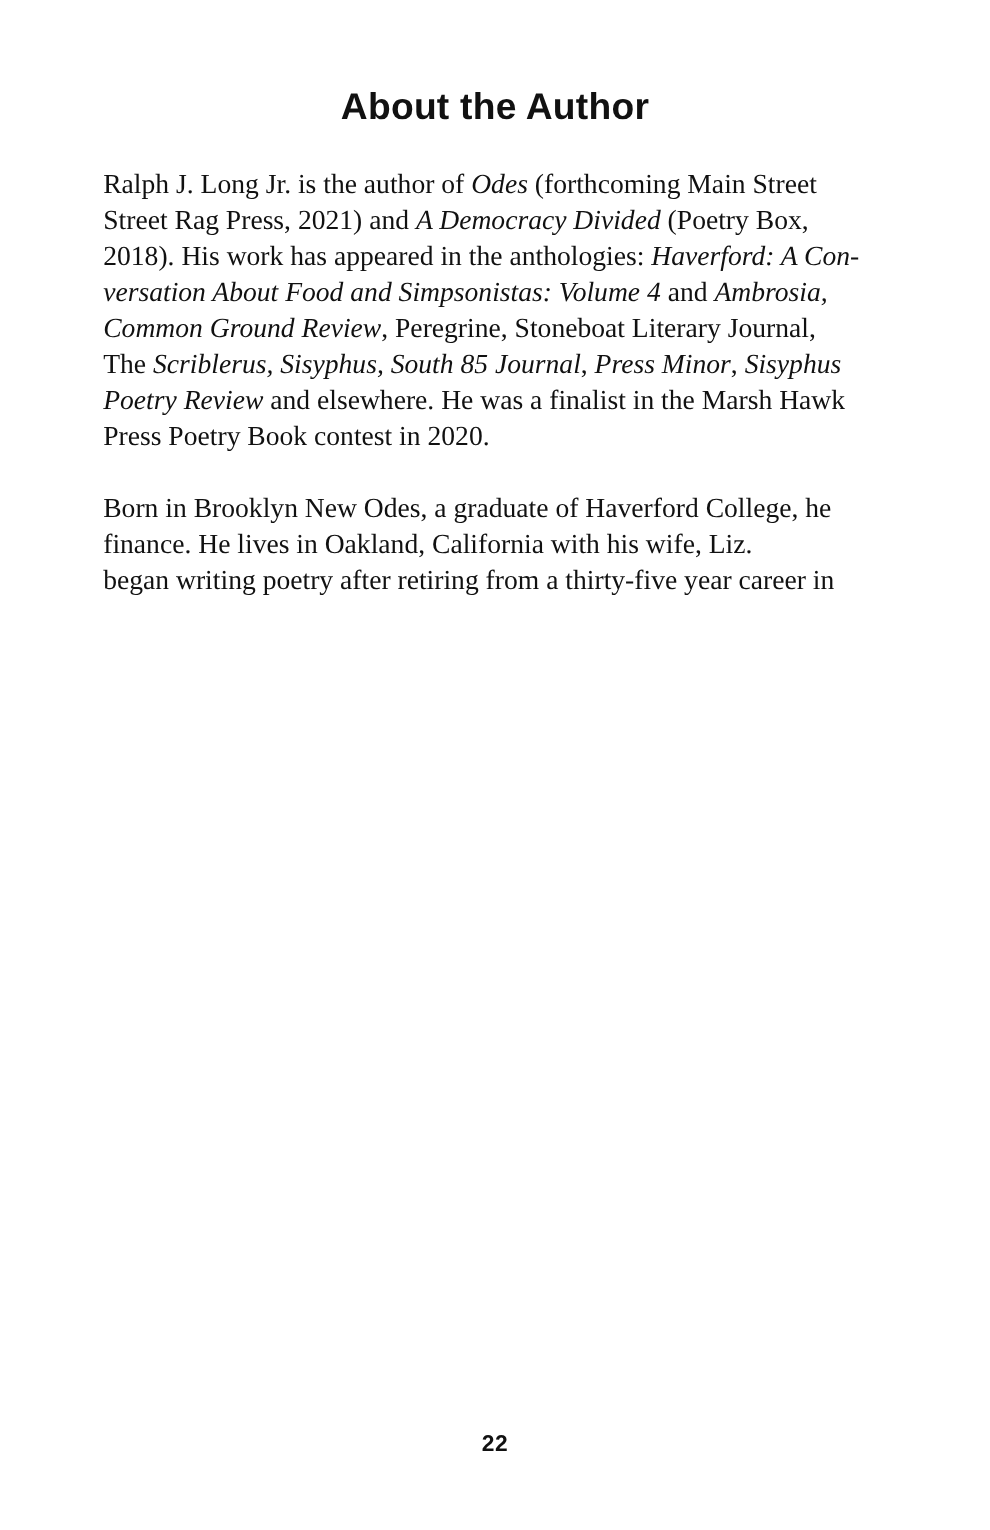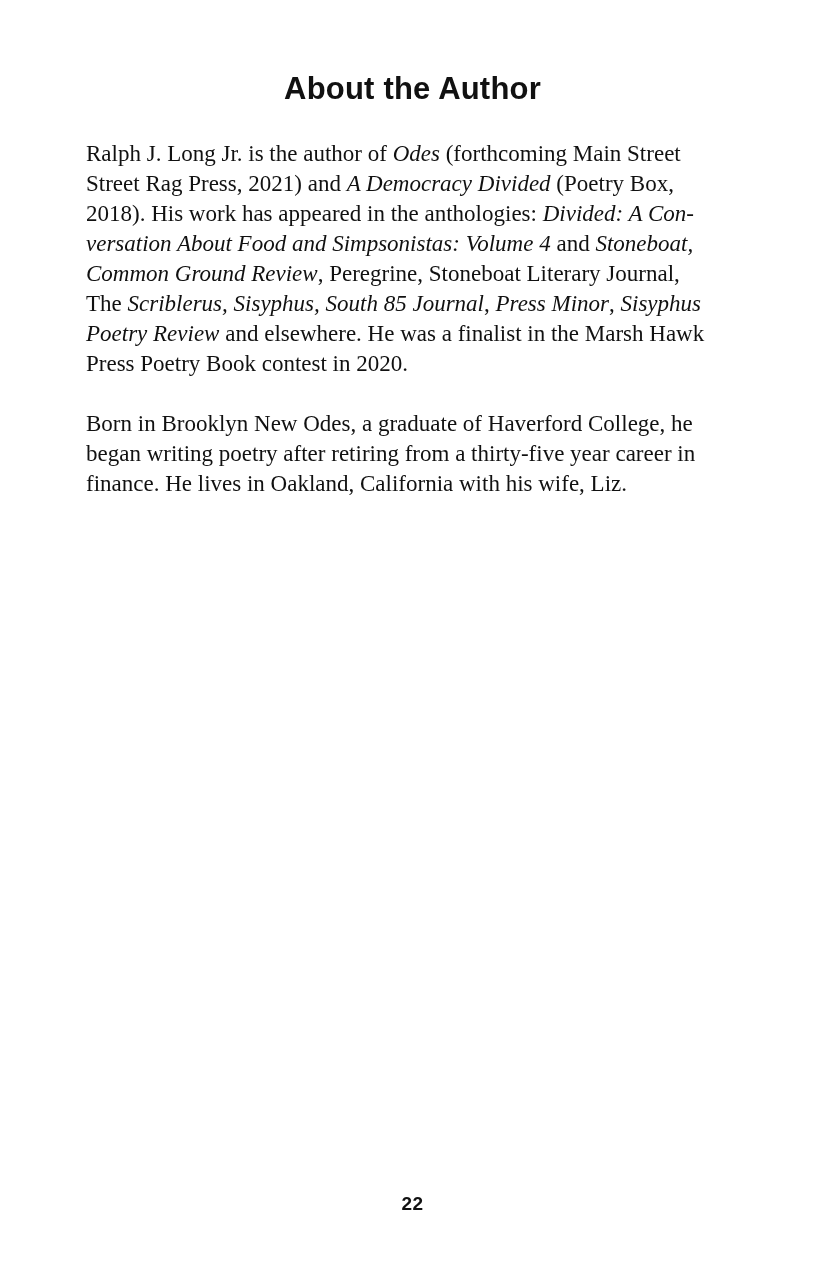--- a/index.html
+++ b/index.html
@@ -65,28 +65,28 @@
 </head>
 <body>
 
 <div class="page">
   <h1 class="title">About the Author</h1>
 
   <div class="body-text" id="paragraphs">
       <div class="paragraph">
         <div class="line"><span>Ralph J. Long Jr. is the author of </span><em>Odes</em><span> (forthcoming Main Street</span></div>
         <div class="line"><span>Street Rag Press, 2021) and </span><em>A Democracy Divided</em><span> (Poetry Box,</span></div>
-        <div class="line"><span>2018). His work has appeared in the anthologies: </span><em>Divided: A Con-</em></div>
-        <div class="line"><em>versation About Food and Simpsonistas: Volume 4</em><span> and </span><em>Stoneboat,</em></div>
+        <div class="line"><span>2018). His work has appeared in the anthologies: </span><em>Haverford: A Con-</em></div>
+        <div class="line"><em>versation About Food and Simpsonistas: Volume 4</em><span> and </span><em>Ambrosia,</em></div>
         <div class="line"><em>Common Ground Review</em><span>, Peregrine, Stoneboat Literary Journal,</span></div>
         <div class="line"><span>The </span><em>Scriblerus, Sisyphus, South 85 Journal</em><span>, </span><em>Press Minor</em><span>, </span><em>Sisyphus</em></div>
         <div class="line"><em>Poetry Review</em><span> and elsewhere. He was a finalist in the Marsh Hawk</span></div>
         <div class="line"><span>Press Poetry Book contest in 2020.</span></div>
       </div>
       <div class="paragraph">
         <div class="line"><span>Born in Brooklyn New Odes, a graduate of Haverford College, he</span></div>
+        <div class="line"><span>finance. He lives in Oakland, California with his wife, Liz.</span></div>
         <div class="line"><span>began writing poetry after retiring from a thirty-five year career in</span></div>
-        <div class="line"><span>finance. He lives in Oakland, California with his wife, Liz.</span></div>
       </div>
     </div>
 
   <div class="page-number">22</div>
 </div>
 
 </body></html>

